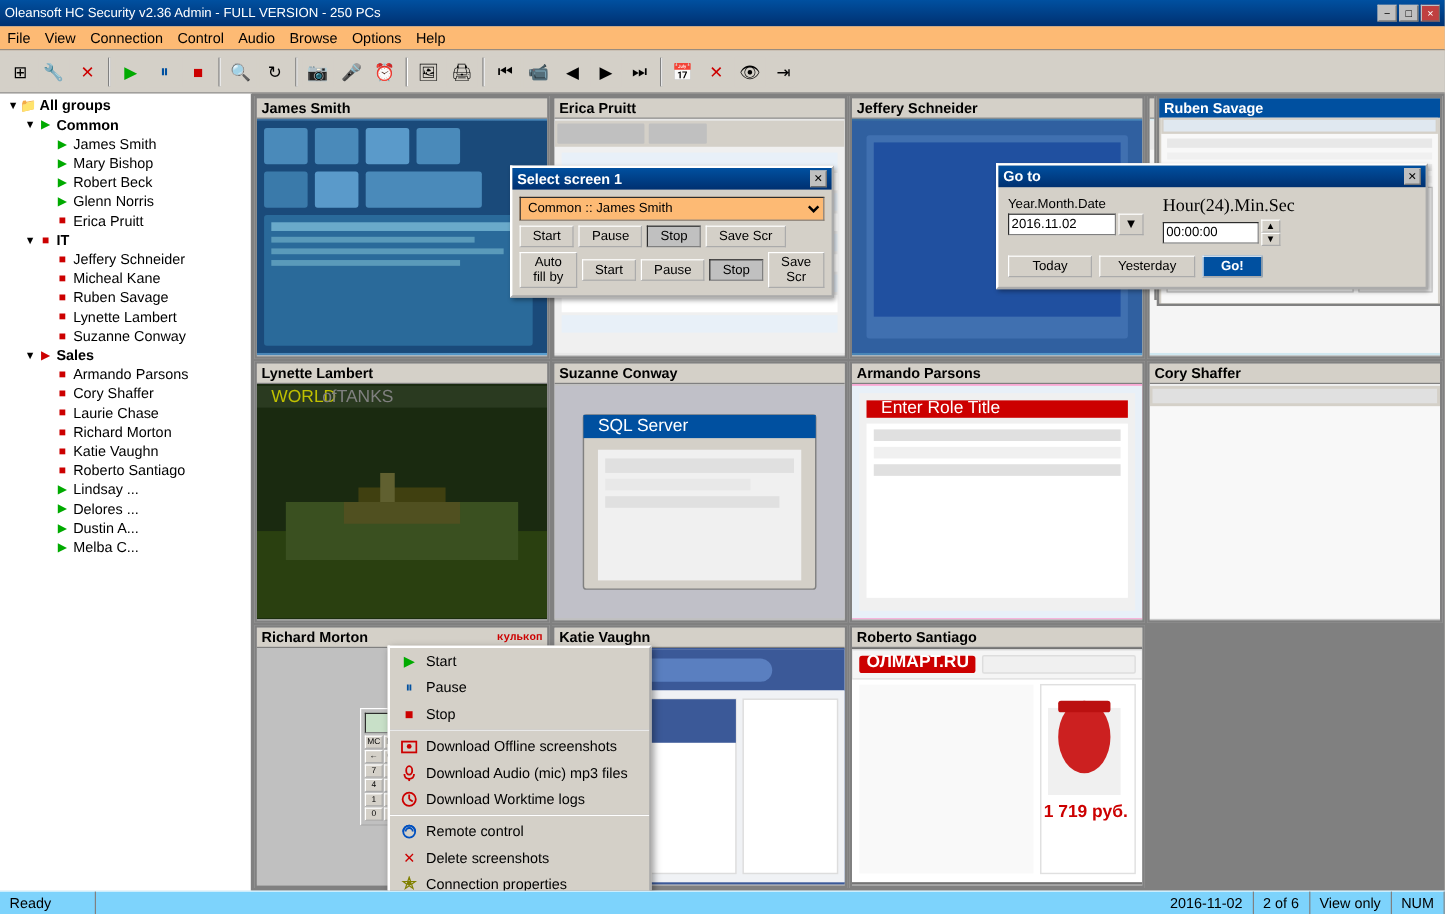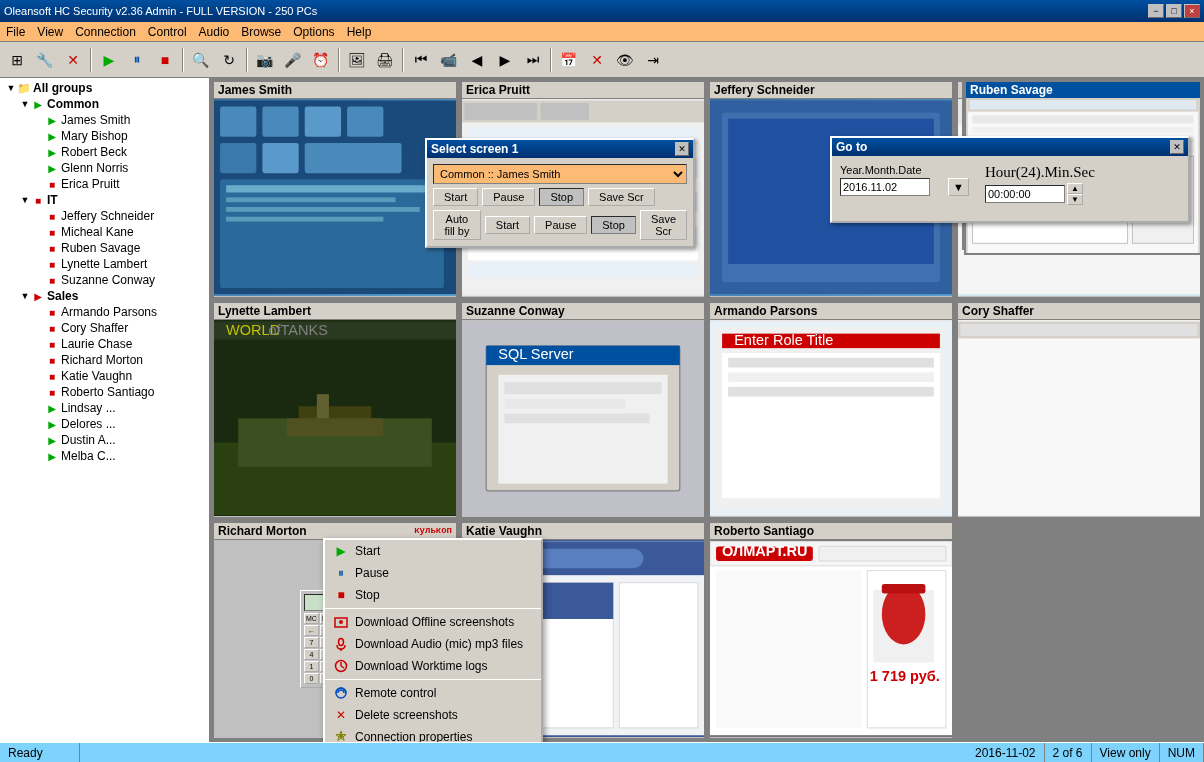--- a/index.html
+++ b/index.html
@@ -405,21 +405,21 @@
             <rect x="35" y="64" width="100" height="8" fill="#e8e8e8"></rect>
             <rect x="35" y="76" width="120" height="8" fill="#e0e0e0"></rect>
           </svg>
         </div>
       </div>
 
       <div class="screen-tile">
         <div class="screen-title">
           <span>Armando Parsons</span>
         </div>
-        <div class="screen-content" style="background:#e5e5e5;">
+        <div class="screen-content" style="background:#f9a8d4;">
           <svg width="100%" height="100%" viewBox="0 0 200 160" style="display:block;">
             <rect width="200" height="160" fill="#e8f0f8"></rect>
             <rect x="5" y="5" width="190" height="150" fill="#f0f0f0"></rect>
             <rect x="10" y="10" width="180" height="12" fill="#cc0000"></rect>
             <text x="20" y="19" fill="white" font-size="7" font-family="Arial">Enter Role Title</text>
             <rect x="10" y="26" width="180" height="120" fill="white"></rect>
             <rect x="15" y="30" width="170" height="8" fill="#e0e0e0"></rect>
             <rect x="15" y="42" width="170" height="8" fill="#f0f0f0"></rect>
             <rect x="15" y="54" width="170" height="8" fill="#e0e0e0"></rect>
           </svg>
@@ -550,36 +550,41 @@
 
       <div class="goto-dialog" style="top:58px; left:620px; width:360px; z-index:20;">
         <div class="dialog-title">
           <span>Go to</span>
           <button class="dialog-close">✕</button>
         </div>
         <div class="dialog-body" style="padding:8px;">
           <div style="display:flex; gap:16px; margin-bottom:8px;">
             <div>
               <div style="font-size:11px; margin-bottom:2px;">Year.Month.Date</div>
-              <div style="display:flex; align-items:center; gap:18px;">
+              <div style="display:flex; align-items:center; gap:2px;">
                 <input type="text" value="2016.11.02" style="width: 90px; border: 1px inset rgb(128, 128, 128); padding: 2px; font-size: 11px;">
                 <button class="dlg-btn" style="padding:2px 4px;">▼</button>
               </div>
             </div>
             <div>
               <div style="font-size:15px; margin-bottom:2px;font-family:Liberation Serif, serif;">Hour(24).Min.Sec</div>
               <div style="display:flex; align-items:center; gap:2px;">
                 <input type="text" value="00:00:00" style="width: 80px; border: 1px inset rgb(128, 128, 128); padding: 2px; font-size: 11px;">
                 <div style="display:flex; flex-direction:column;">
                   <button class="dlg-btn" style="padding:0px 3px; font-size:8px;">▲</button>
                   <button class="dlg-btn" style="padding:0px 3px; font-size:8px;">▼</button>
                 </div>
               </div>
             </div>
           </div>
+          <div style="display:flex; gap:6px;">
+            <button class="dlg-btn" style="width:70px;">Today</button>
+            <button class="dlg-btn" style="width:80px;">Yesterday</button>
+            <button class="dlg-btn" style="width:50px; background:#0050a0; color:white; font-weight:bold;">Go!</button>
+          </div>
         </div>
       </div>
 
       <div class="context-menu" style="top:460px; left:113px; z-index:50;">
         <div class="ctx-item">
           <span class="ctx-icon" style="color:#00aa00;">▶</span>
           <span>Start</span>
         </div>
         <div class="ctx-item">
           <span class="ctx-icon" style="color:#0050a0;">⏸</span>

